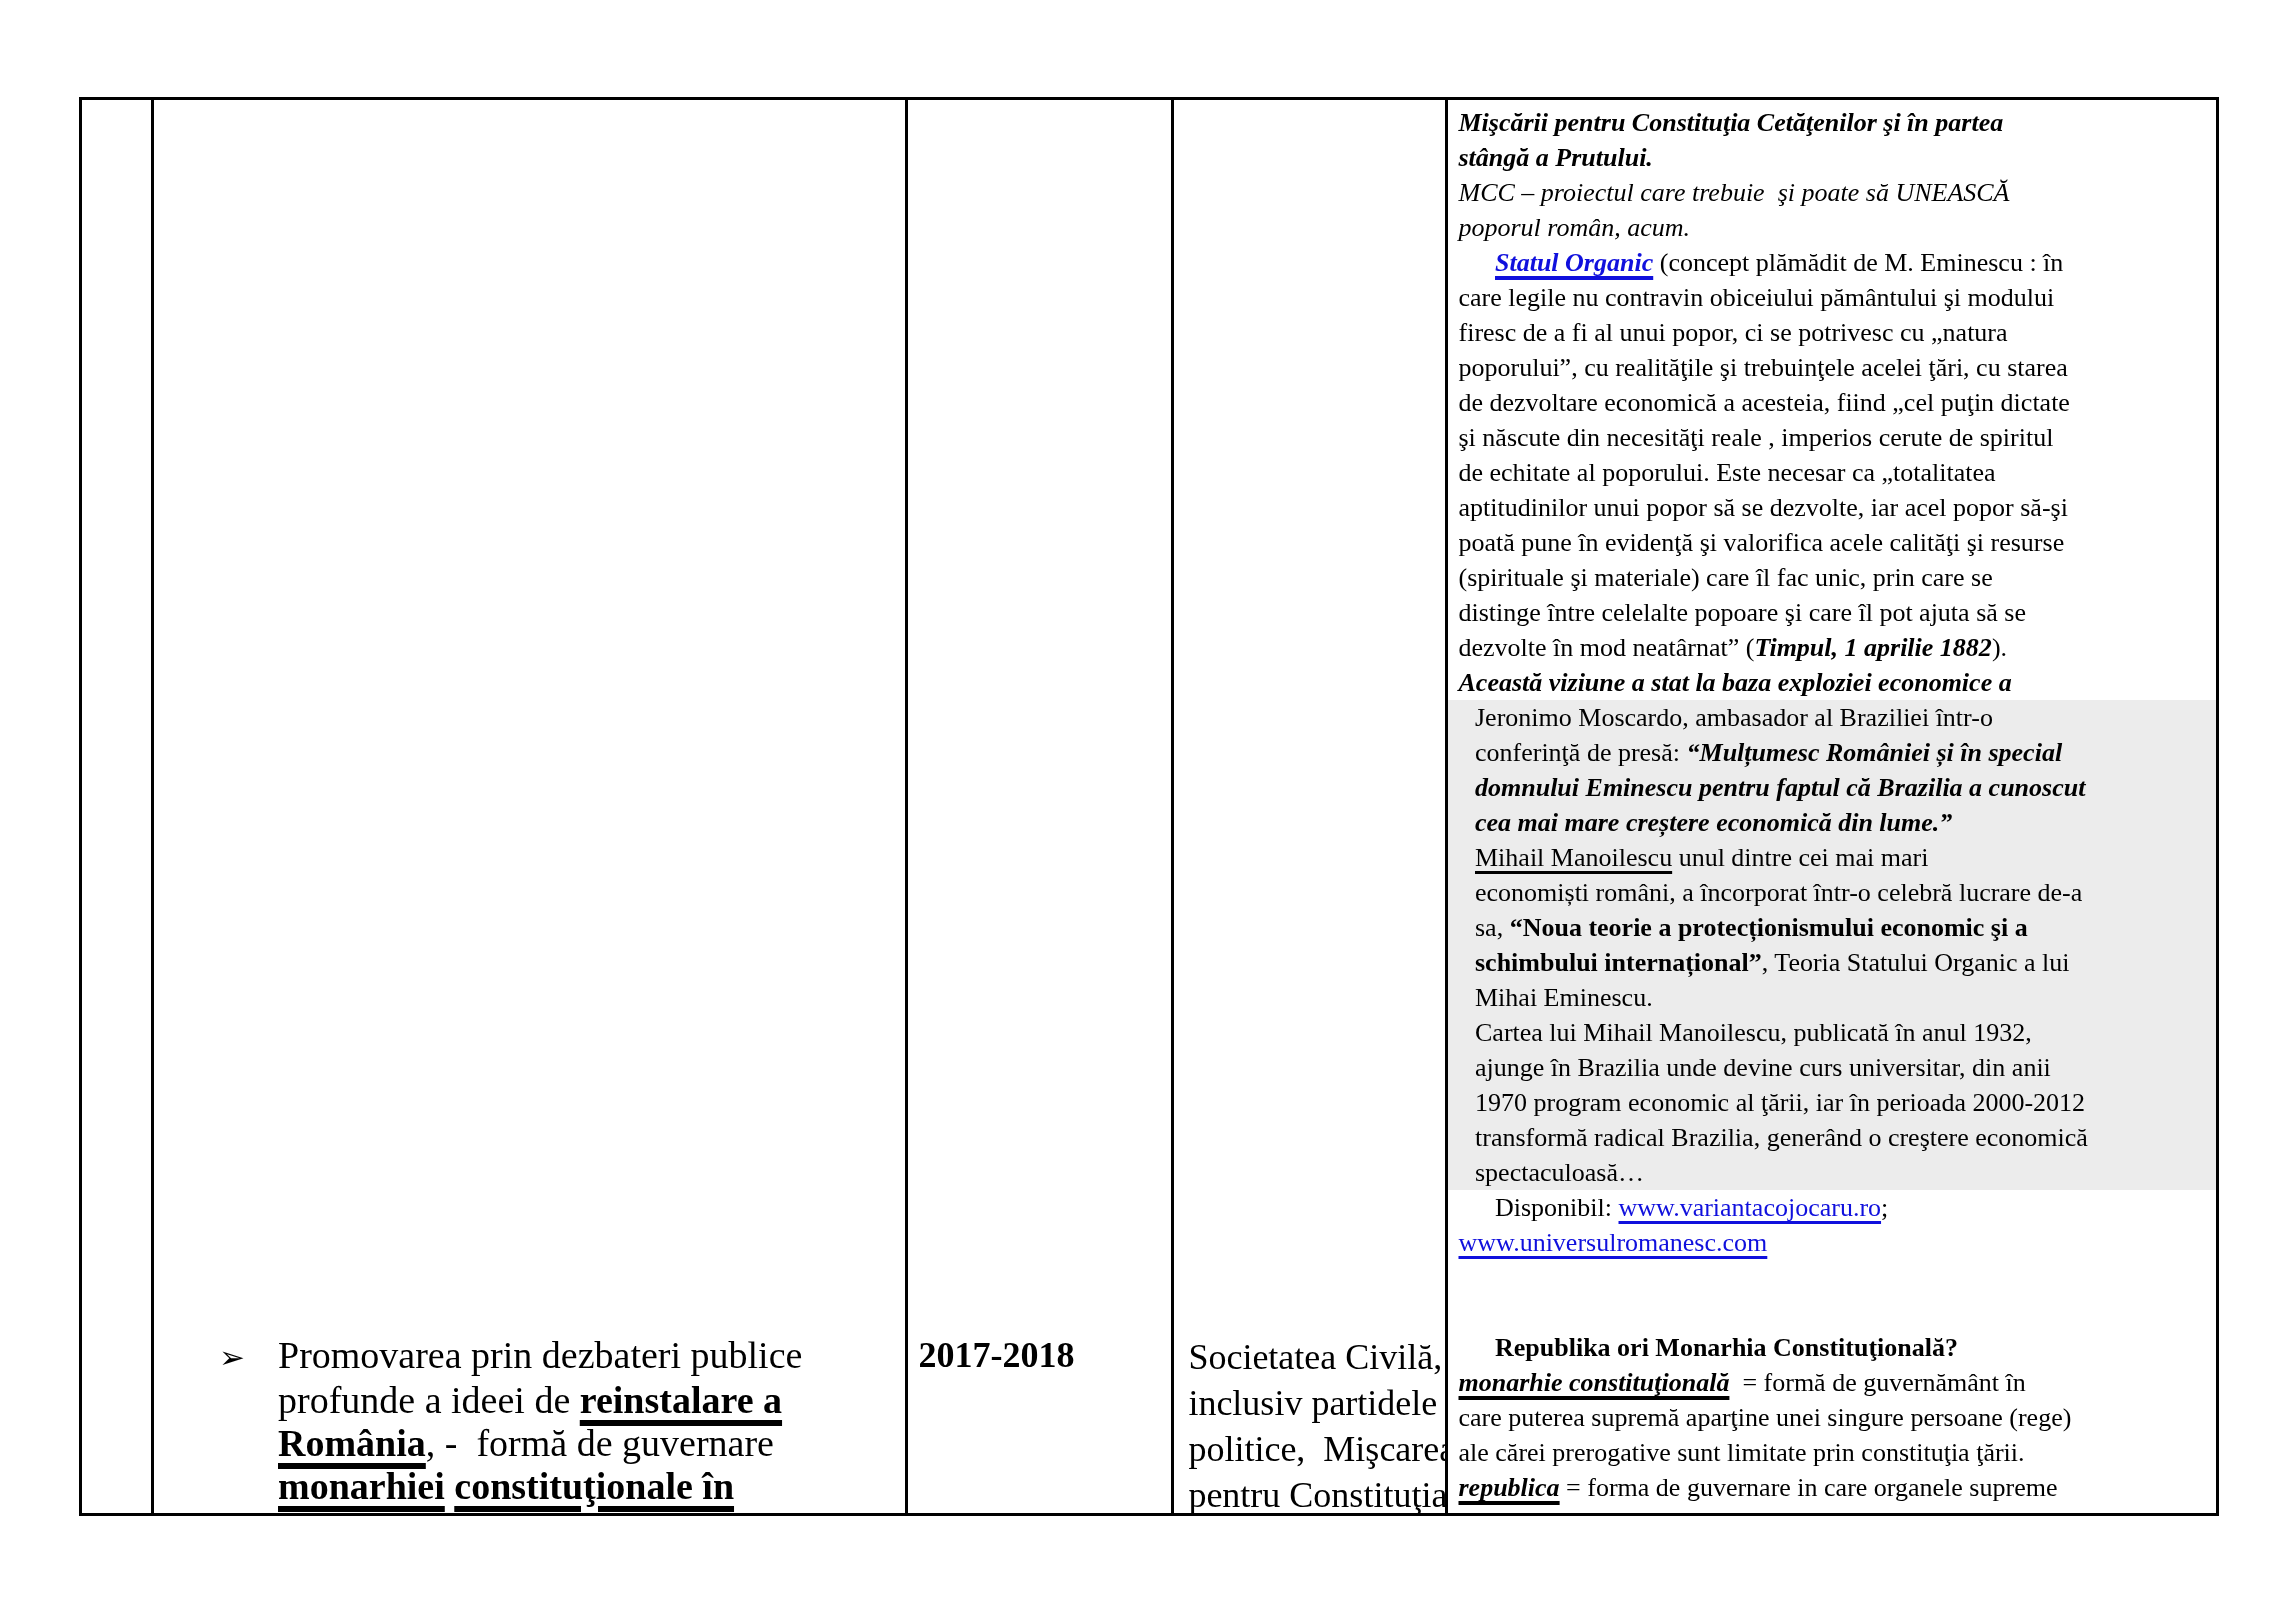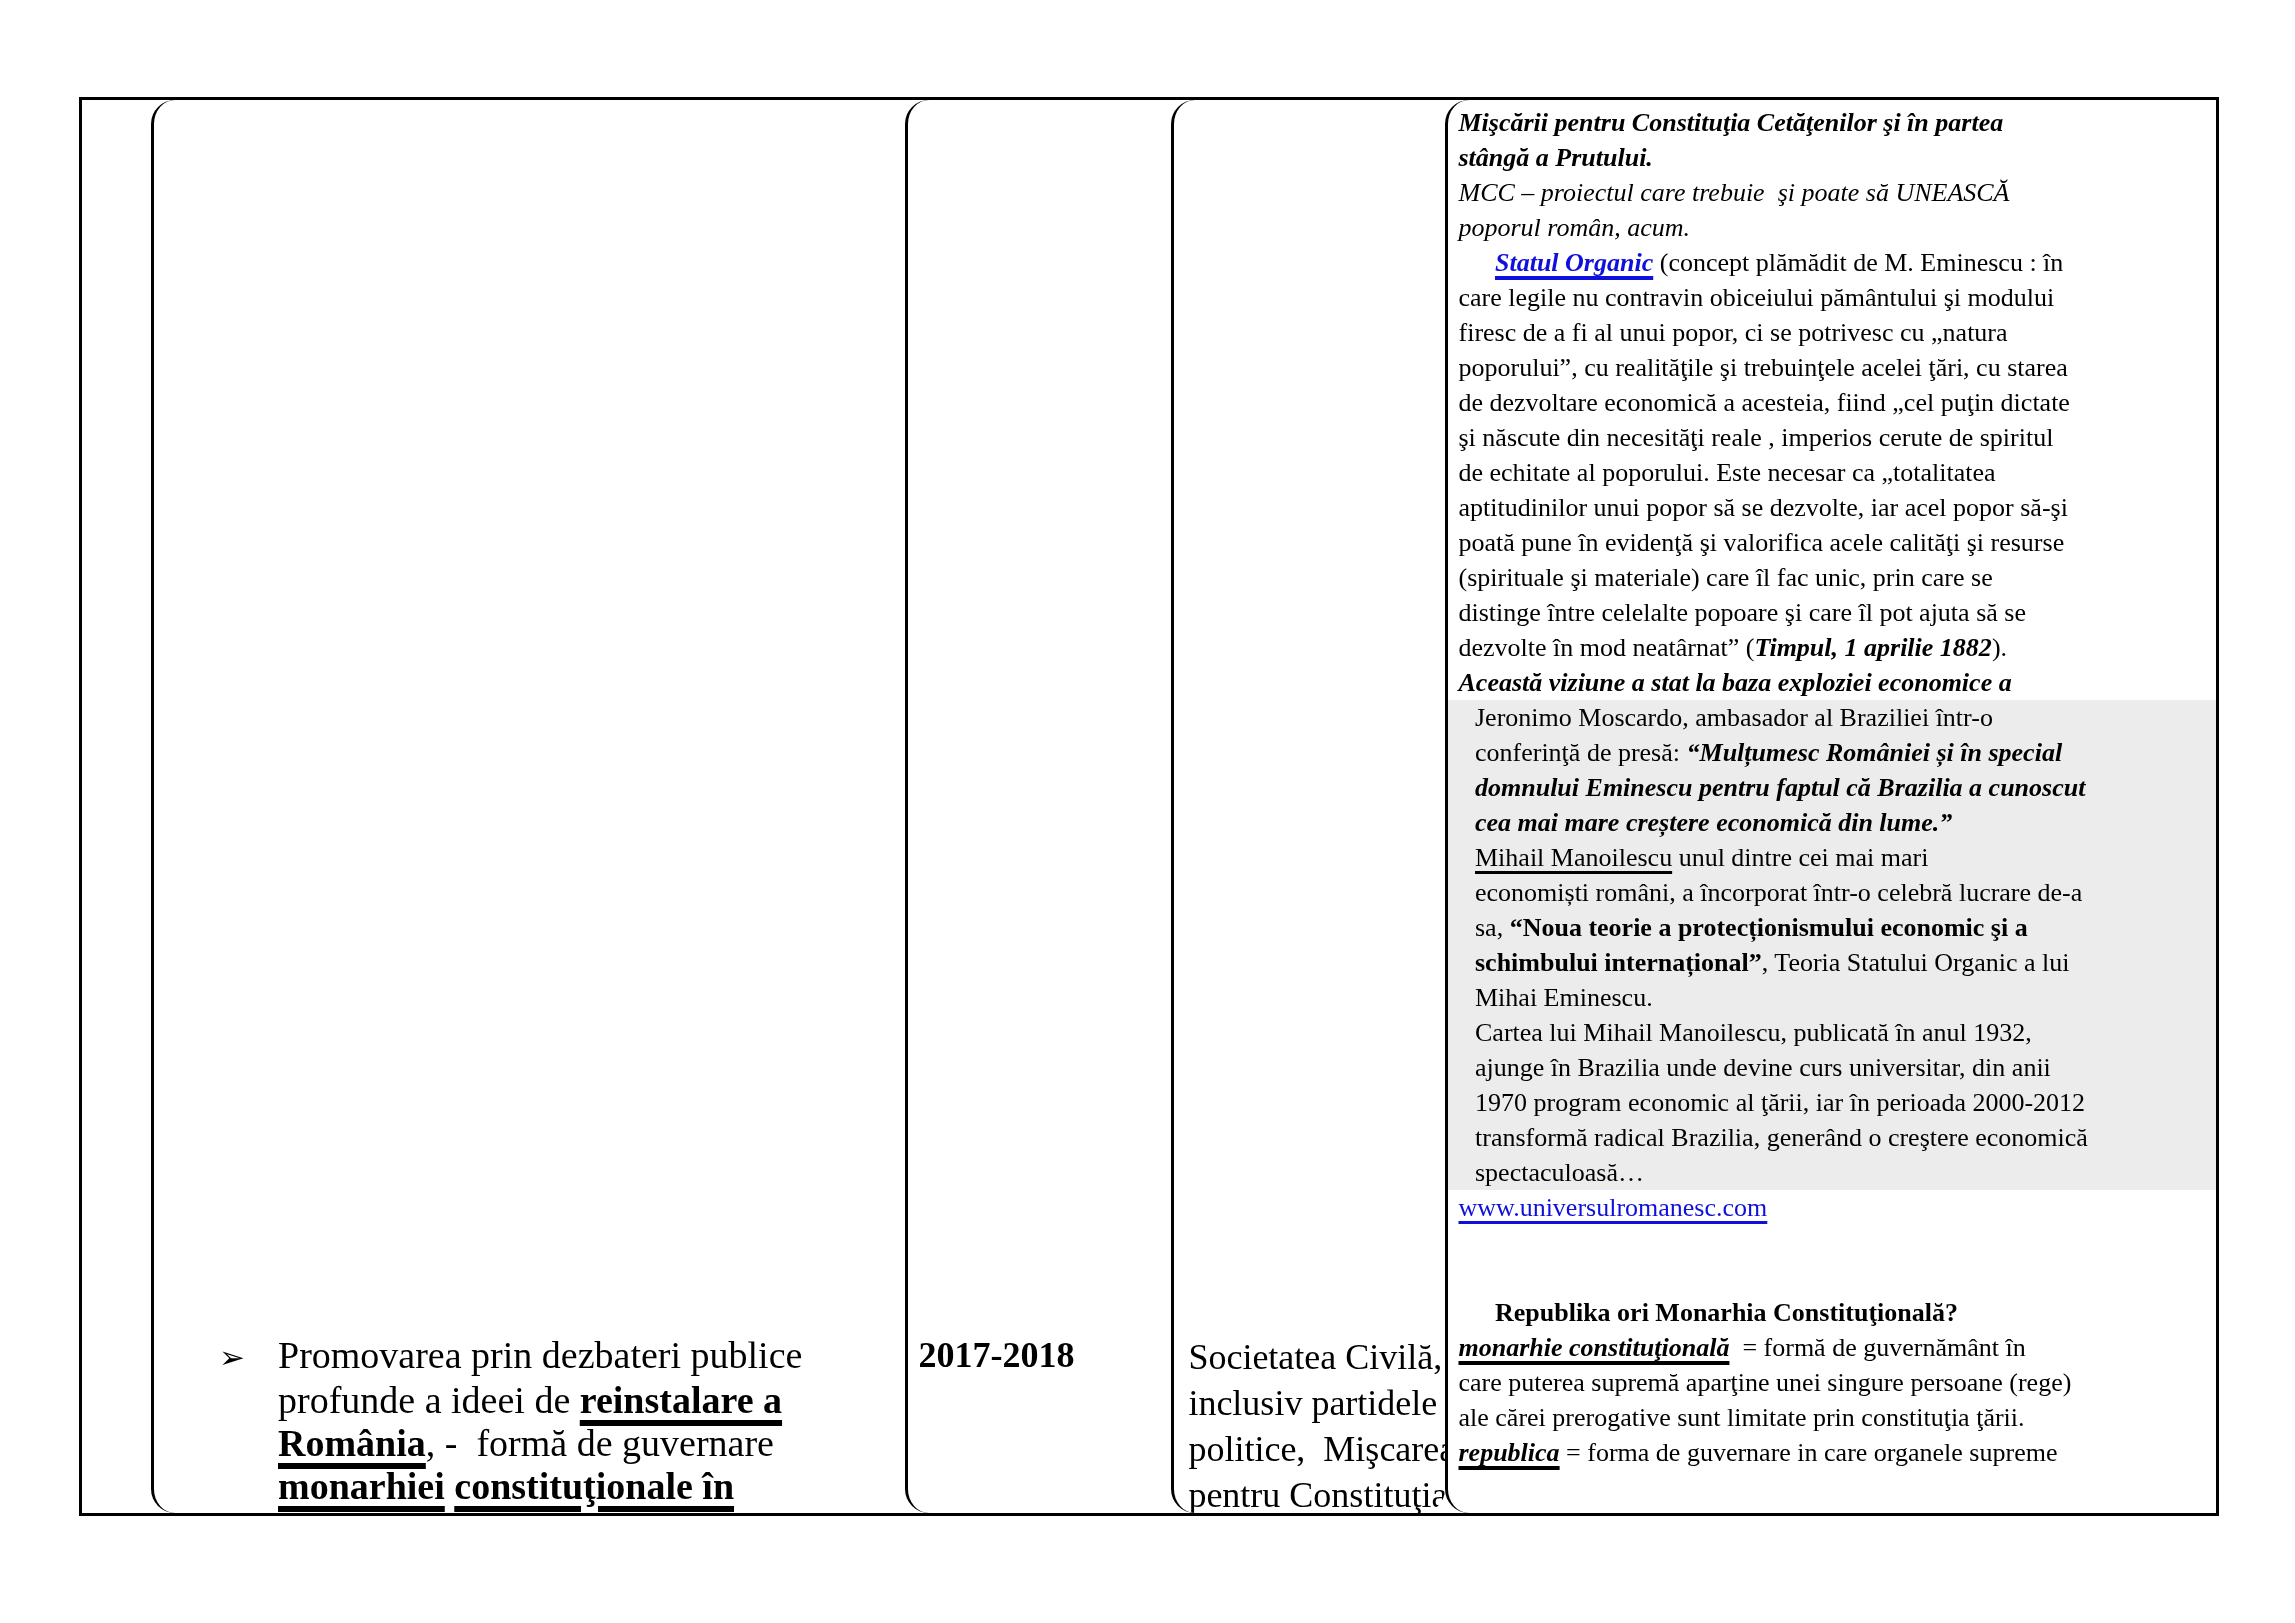--- a/index.html
+++ b/index.html
@@ -18,21 +18,21 @@
     overflow: hidden;
   }
   .doc-table {
     position: absolute;
     left: 79px; top: 97px;
     width: 2140px; height: 1419px;
     border: 3.9px solid var(--border-color);
     display: flex;
     background: #ffffff;
   }
-  .cell { height: 100%; overflow: hidden; border-radius: 24px; }
+  .cell { height: 100%; overflow: hidden; }
   .cell + .cell { border-left: 3.3px solid var(--border-color); }
   .c1 { width: 69px; }
   .c2 { width: 754px; }
   .c3 { width: 266px; }
   .c4 { width: 274px; }
   .c5 { flex: 1; }
 
   
   .c5 { font-size: 26px; line-height: 35px; padding-top: 5.2px; }
   .line {
@@ -149,20 +149,21 @@
         <div class="line shaded indent"><span class="run u">Mihail Manoilescu</span><span class="run"> unul dintre cei mai mari</span></div>
         <div class="line shaded"><span class="run">economiști români, a încorporat într-o celebră lucrare de-a</span></div>
         <div class="line shaded"><span class="run">sa, </span><span class="run b">“Noua teorie a protecționismului economic şi a</span></div>
         <div class="line shaded"><span class="run b">schimbului internațional”</span><span class="run">, Teoria Statului Organic a lui</span></div>
         <div class="line shaded"><span class="run">Mihai Eminescu.</span></div>
         <div class="line shaded indent"><span class="run">Cartea lui Mihail Manoilescu, publicată în anul 1932,</span></div>
         <div class="line shaded"><span class="run">ajunge în Brazilia unde devine curs universitar, din anii</span></div>
         <div class="line shaded"><span class="run">1970 program economic al ţării, iar în perioada 2000-2012</span></div>
         <div class="line shaded"><span class="run">transformă radical Brazilia, generând o creştere economică</span></div>
         <div class="line shaded"><span class="run">spectaculoasă…</span></div>
+        <div class="line indent"><span class="run">Disponibil: </span><span class="run u link">www.variantacojocaru.ro</span><span class="run">;</span></div>
         <div class="line"><span class="run u link">www.universulromanesc.com</span></div>
         <div class="line"></div>
         <div class="line"></div>
         <div class="line indent"><span class="run b">Republika ori Monarhia Constituţională?</span></div>
         <div class="line"><span class="run b i u">monarhie constituţională</span><span class="run">  = formă de guvernământ în</span></div>
         <div class="line"><span class="run">care puterea supremă aparţine unei singure persoane (rege)</span></div>
         <div class="line"><span class="run">ale cărei prerogative sunt limitate prin constituţia ţării.</span></div>
         <div class="line"><span class="run b i u">republica</span><span class="run"> = forma de guvernare in care organele supreme</span></div>
       </div>
   </div>

